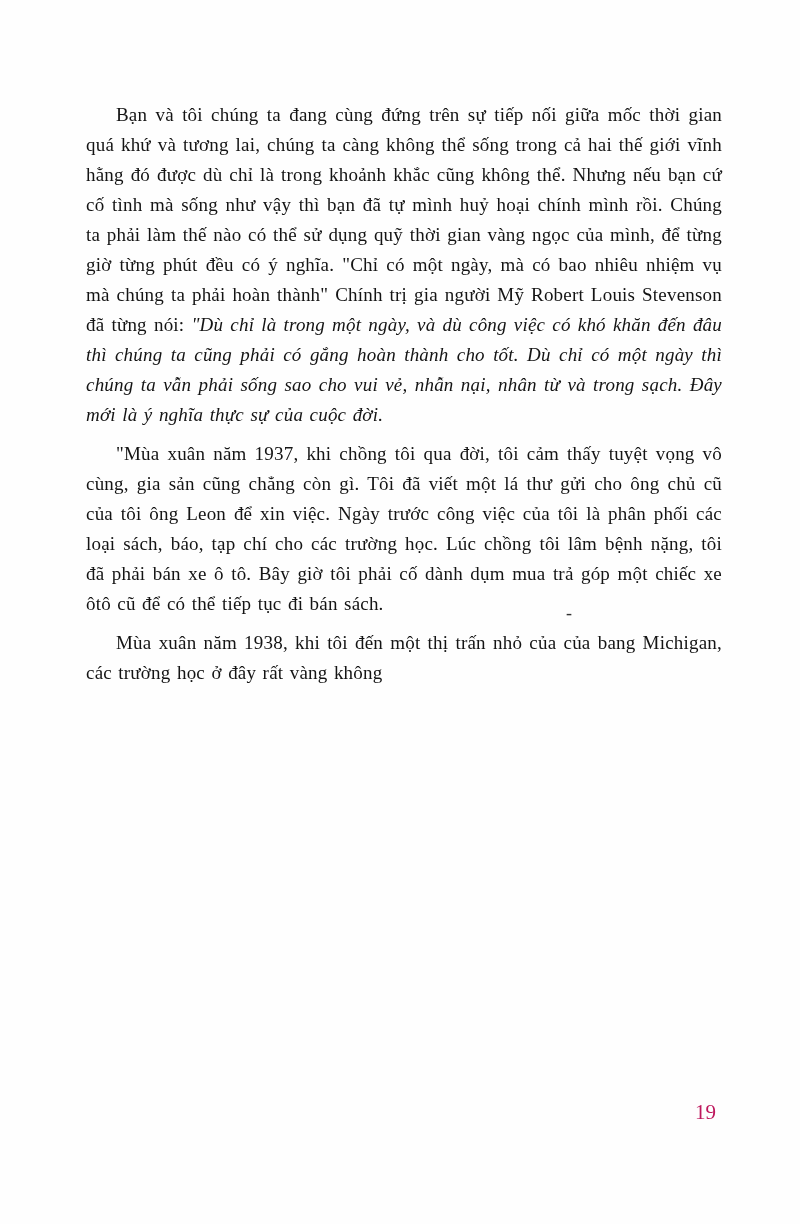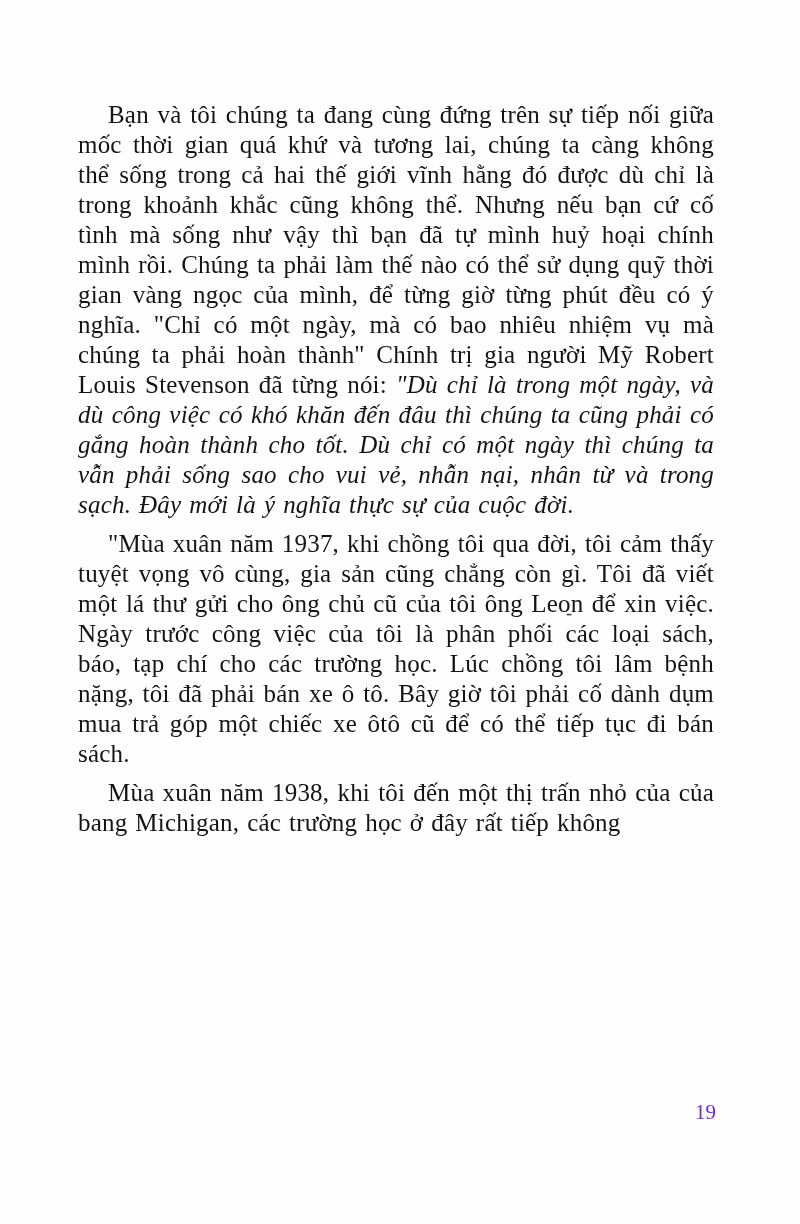--- a/index.html
+++ b/index.html
@@ -15,25 +15,25 @@
     color: #141414;
     overflow: hidden;
   }
   .page {
     position: absolute;
     inset: 0;
     background: #fefefe;
   }
   .text-block {
     position: absolute;
-    left: 78px;
+    left: 86px;
     top: 100px;
     width: 636px;
     text-align: justify;
-    font-size: 25px;
+    font-size: 19px;
     line-height: 30px;
     letter-spacing: 0.2px;
   }
   .para {
     margin: 0 0 9px 0;
     text-indent: 30px;
     word-spacing: 1.5px;
   }
   .para .italic {
     font-style: italic;
@@ -43,27 +43,27 @@
     left: 566px;
     top: 603px;
     font-size: 18px;
     color: #333;
   }
   .page-number {
     position: absolute;
     right: 84px;
     top: 1100px;
     font-size: 21px;
-    color: #6d28d9;
+    color: #be185d;
   }
 </style>
 </head>
 <body>
 
 <div class="page">
   <div class="text-block">
       <p class="para"><span>Bạn và tôi chúng ta đang cùng đứng trên sự tiếp nối giữa mốc thời gian quá khứ và tương lai, chúng ta càng không thể sống trong cả hai thế giới vĩnh hằng đó được dù chỉ là trong khoảnh khắc cũng không thể. Nhưng nếu bạn cứ cố tình mà sống như vậy thì bạn đã tự mình huỷ hoại chính mình rồi. Chúng ta phải làm thế nào có thể sử dụng quỹ thời gian vàng ngọc của mình, để từng giờ từng phút đều có ý nghĩa. "Chỉ có một ngày, mà có bao nhiêu nhiệm vụ mà chúng ta phải hoàn thành" Chính trị gia người Mỹ Robert Louis Stevenson đã từng nói: </span><span class="italic">"Dù chỉ là trong một ngày, và dù công việc có khó khăn đến đâu thì chúng ta cũng phải có gắng hoàn thành cho tốt. Dù chỉ có một ngày thì chúng ta vẫn phải sống sao cho vui vẻ, nhẫn nại, nhân từ và trong sạch. Đây mới là ý nghĩa thực sự của cuộc đời.</span></p>
       <p class="para"><span>"Mùa xuân năm 1937, khi chồng tôi qua đời, tôi cảm thấy tuyệt vọng vô cùng, gia sản cũng chẳng còn gì. Tôi đã viết một lá thư gửi cho ông chủ cũ của tôi ông Leon để xin việc. Ngày trước công việc của tôi là phân phối các loại sách, báo, tạp chí cho các trường học. Lúc chồng tôi lâm bệnh nặng, tôi đã phải bán xe ô tô. Bây giờ tôi phải cố dành dụm mua trả góp một chiếc xe ôtô cũ để có thể tiếp tục đi bán sách.</span></p>
-      <p class="para"><span>Mùa xuân năm 1938, khi tôi đến một thị trấn nhỏ của của bang Michigan, các trường học ở đây rất tiếp không</span></p>
+      <p class="para"><span>Mùa xuân năm 1938, khi tôi đến một thị trấn nhỏ của của bang Michigan, các trường học ở đây rất vàng không</span></p>
     </div>
   <span class="artifact-dash">-</span>
   <div class="page-number">19</div>
 </div>
 
 </body></html>

